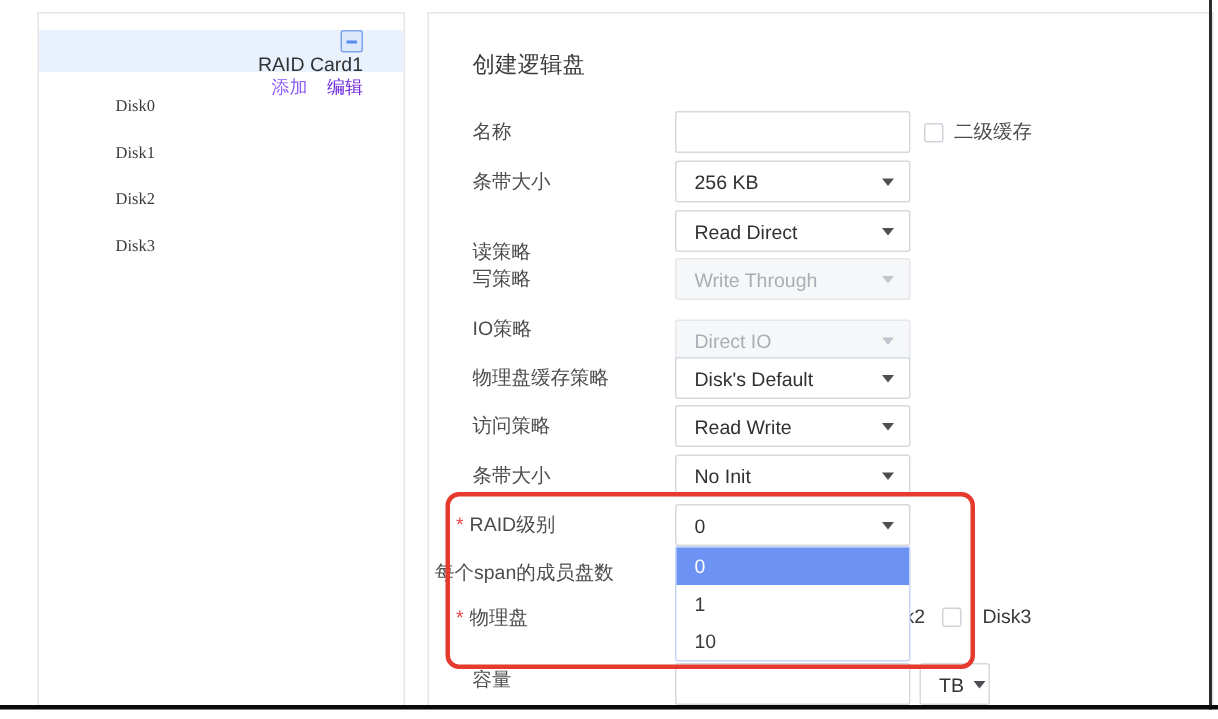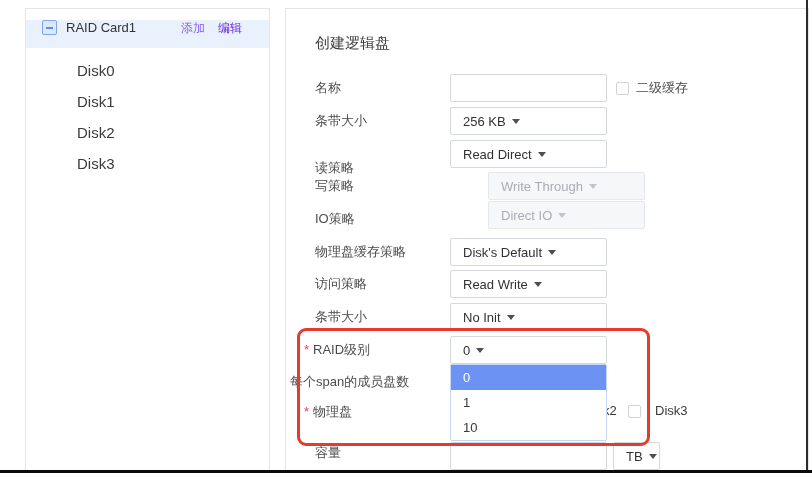--- a/index.html
+++ b/index.html
@@ -12,41 +12,41 @@
   .frame-right{position:absolute;left:806px;top:0;width:2px;height:473px;background:#2b2b2b;z-index:70;}
   .frame-bottom{position:absolute;left:0;top:470px;width:812px;height:3px;background:#0a0a0a;z-index:70;}
 
   
   .panel{position:absolute;top:8px;background:#fff;border:1px solid #e5e5e5;border-bottom:none;}
   .sidebar{left:25px;width:243px;height:462px;}
   .main{left:285px;width:522px;height:462px;}
 
   
   .tree-row{position:absolute;left:0;top:11px;width:100%;height:28px;background:#e8f1fc;
-    display:flex;align-items:flex-start;padding:0 27px 0 16px;box-sizing:border-box;}
+    display:flex;align-items:flex-end;padding:0 27px 0 16px;box-sizing:border-box;flex-direction:column;}
   .collapse-box{width:13px;height:13px;border:1px solid #7ea3ef;background:#dce8fb;border-radius:2px;
     display:inline-flex;align-items:center;justify-content:center;flex:0 0 auto;}
   .collapse-box i{display:block;width:7px;height:2px;background:#5a8bf0;}
   .tree-label{margin-left:9px;font-size:13px;color:#333;font-weight:500;flex:1 1 auto;}
   .tree-actions{display:flex;gap:13px;font-size:12px;}
   .link-add{color:#8b5cf6;cursor:pointer;margin-left:36px;}
   .link-edit{color:#6d28d9;cursor:pointer;}
   .disk-item{position:absolute;left:0;width:100%;height:28px;line-height:28px;
-    padding-left:51px;box-sizing:border-box;font-size:15px;color:#3a3a3a;cursor:pointer;}
+    padding-left:51px;box-sizing:border-box;font-size:11px;color:#3a3a3a;cursor:pointer;font-family:Liberation Serif, serif;}
 
   
   .page-title{position:absolute;left:29px;top:25px;font-size:15px;color:#3c3c3c;font-weight:500;}
   .f-label{position:absolute;left:29px;height:28px;line-height:28px;font-size:13px;color:#4c4c4c;white-space:nowrap;}
   .f-label.req{left:18px;}
   .star{color:#e84646;margin-right:4px;font-size:13px;}
   .ctrl{position:absolute;left:164px;width:157px;height:28px;box-sizing:border-box;
     border:1px solid #d5d9de;border-radius:2px;background:#fff;font-size:13px;color:#303133;
     display:flex;align-items:center;padding:0 10px 0 12px;}
-  .sel{cursor:pointer;}
-  .sel.disabled{background:#f6f7f8;border-color:#e5e7ea;color:#a9adb5;cursor:not-allowed;margin-left:38px;}
+  .sel{cursor:pointer;justify-content:space-between;}
+  .sel.disabled{background:#f6f7f8;border-color:#e5e7ea;color:#a9adb5;cursor:not-allowed;}
   .caret{width:0;height:0;border-left:4px solid transparent;border-right:4px solid transparent;
     border-top:5px solid #4d4f53;flex:0 0 auto;margin-left:6px;}
   .sel.disabled .caret{border-top-color:#c0c4cc;}
   .txt-input{cursor:text;}
   .cb{width:13px;height:13px;border:1px solid #d0d3d9;border-radius:2px;background:#fff;
     box-sizing:border-box;flex:0 0 auto;cursor:pointer;}
   .cb-wrap{position:absolute;display:flex;align-items:center;gap:7px;height:28px;font-size:13px;color:#4c4c4c;}
 
   
   .dropdown{position:absolute;left:164px;top:355px;width:157px;box-sizing:border-box;
@@ -109,21 +109,21 @@
     <span class="caret"></span>
   </div>
 
   <div class="f-label" style="top:163px">写策略</div>
   <div class="ctrl sel disabled" style="top:163px">
     <span>Write Through</span>
     <span class="caret"></span>
   </div>
 
   <div class="f-label" style="top:196px">IO策略</div>
-  <div class="ctrl sel disabled" style="top:192px">
+  <div class="ctrl sel disabled" style="top:204px">
     <span>Direct IO</span>
     <span class="caret"></span>
   </div>
 
   <div class="f-label" style="top:229px">物理盘缓存策略</div>
   <div class="ctrl sel" style="top:229px">
     <span>Disk's Default</span>
     <span class="caret"></span>
   </div>
 

